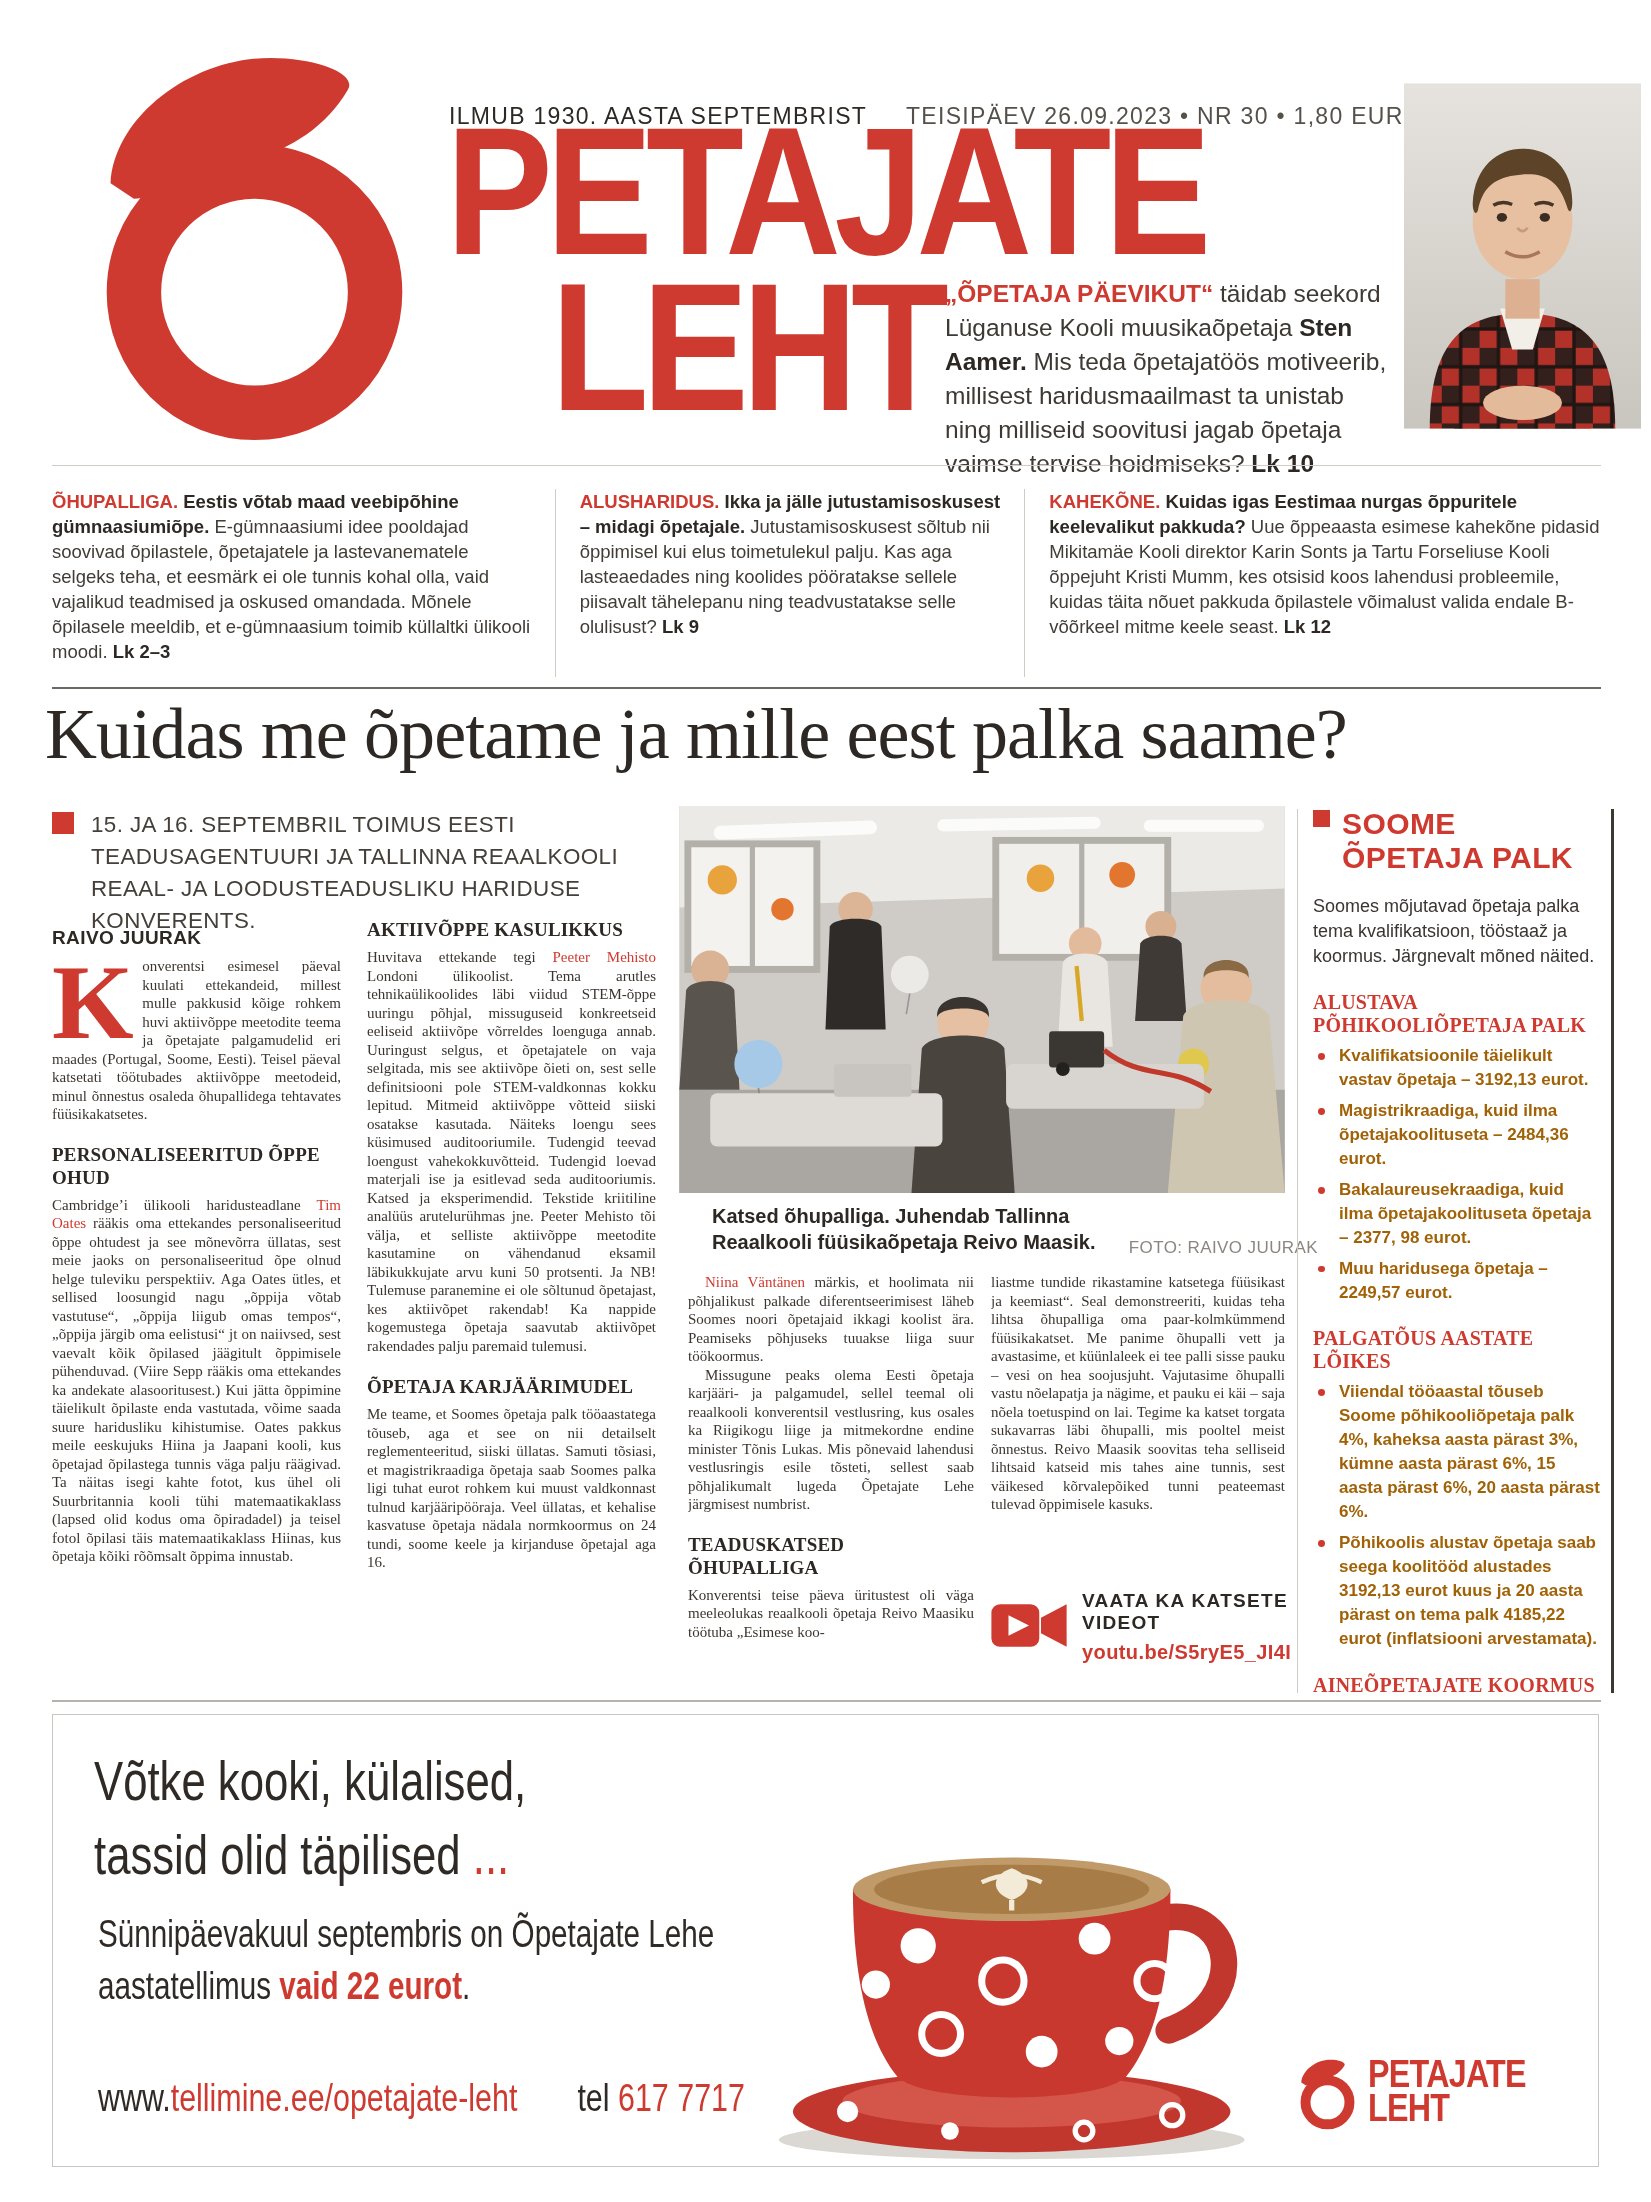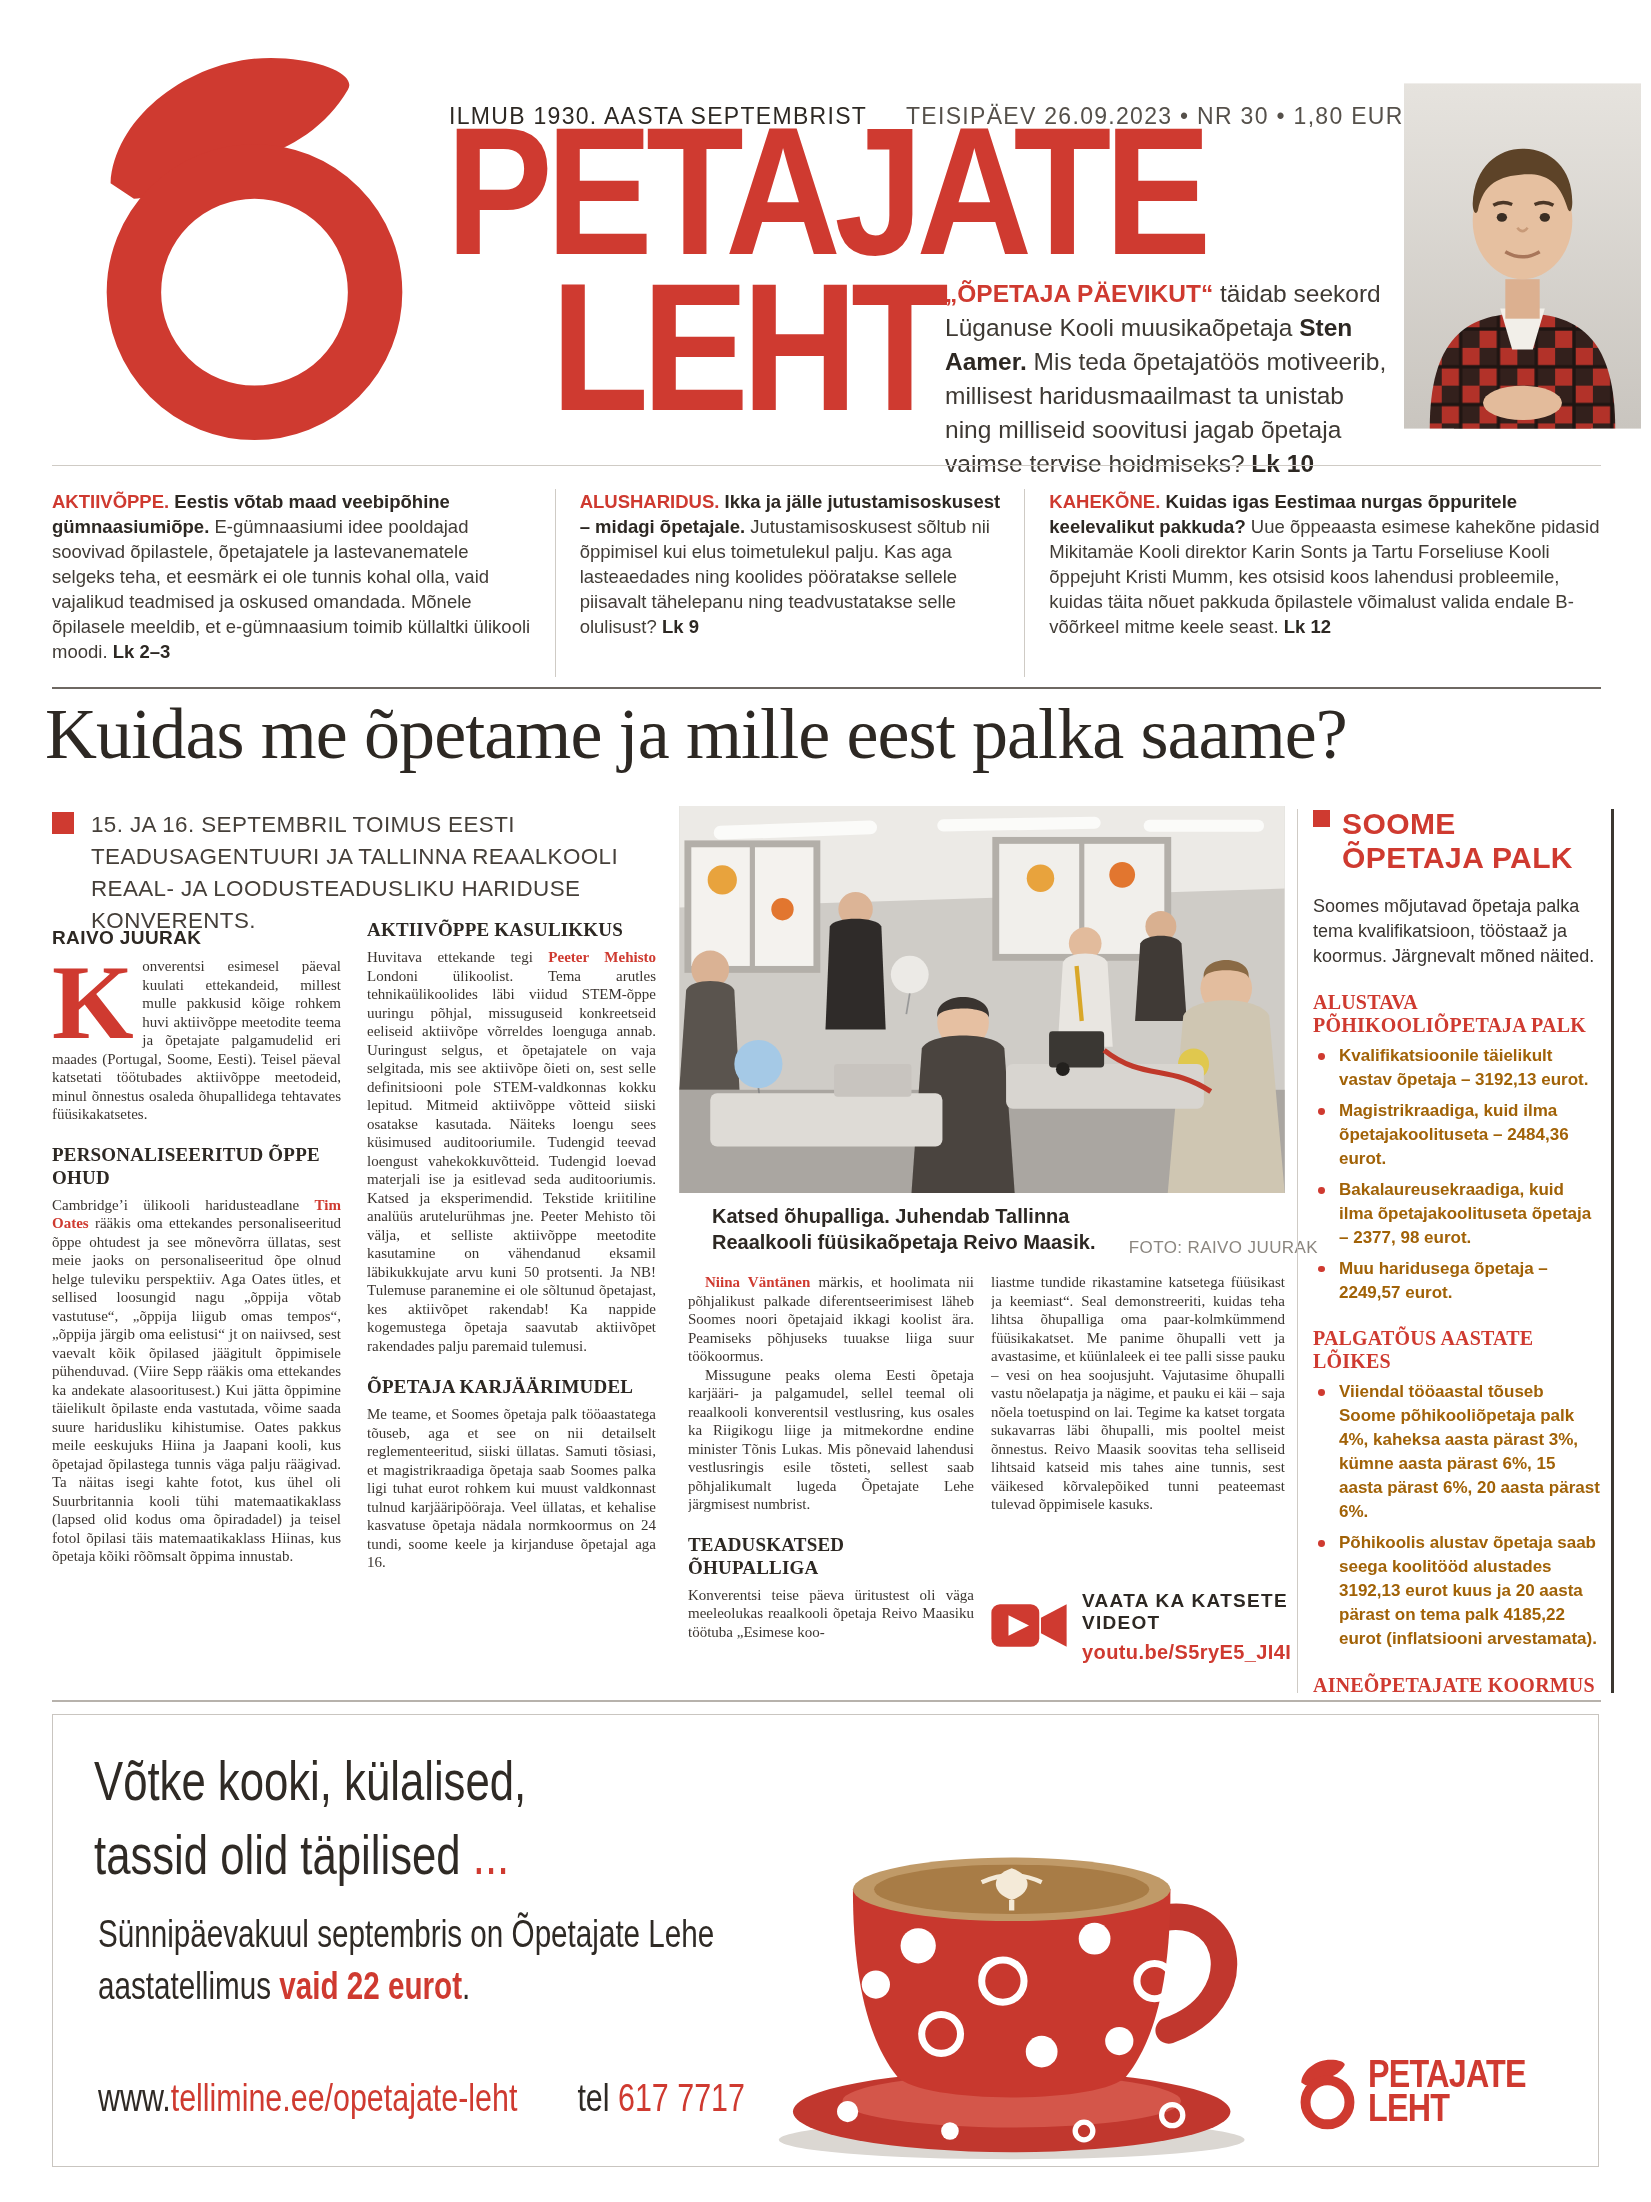--- a/index.html
+++ b/index.html
@@ -52,21 +52,21 @@
   .intro{position:absolute;left:52px;top:809px;width:602px;}
   .red-square{position:absolute;left:0;top:3.4px;width:21.5px;height:21.5px;background:var(--red);}
   .intro-text{margin-left:39px;font-size:22.4px;line-height:32px;letter-spacing:0.4px;color:#453f39;}
   .byline{position:absolute;left:52px;top:927px;font-size:19px;font-weight:bold;color:var(--ink);letter-spacing:0.4px;}
 
   
   .col{position:absolute;font-family:"Liberation Serif",serif;font-size:15px;line-height:18.5px;
     color:var(--body);text-align:justify;overflow:hidden;}
   .col p{margin:0;}
   .col p.ind{text-indent:17px;}
-  .col .red{color:var(--red);font-weight:bold;}
+  .col .red{color:var(--red);font-weight:normal;}
   .col-heading{font-family:"Liberation Serif",serif;font-weight:bold;font-size:19px;line-height:22.4px;
     color:var(--ink);margin:20.6px 0 6.9px 0;text-align:left;letter-spacing:0.2px;}
   .col-heading.first{margin-top:0;}
   .dropcap{float:left;color:var(--red);font-family:"Liberation Serif",serif;font-weight:bold;
     font-size:105px;line-height:.78;margin:5.2px 8.6px 0 0;}
   .c1{left:52px;top:957px;width:289px;height:738px;}
   .c2{left:367px;top:919px;width:289px;height:776px;}
   .c3{left:688px;top:1273px;width:286px;height:422px;}
   .c4{left:991px;top:1273px;width:294px;height:311px;}
 
@@ -154,21 +154,21 @@
       <path d="M132,168 Q138,176 144,168" stroke="#c89a78" stroke-width="3" fill="none"></path>
       <path d="M118,196 Q138,208 158,196" stroke="#a8765a" stroke-width="4" fill="none"></path>
     </svg>
   </div>
 
   <div class="hrule" style="left:52px;top:465px;width:1549px;height:0.9px;"></div>
   <div class="hrule" style="left:52px;top:687px;width:1549px;height:1.7px;background:var(--rule-dark);"></div>
 
   <div class="teasers">
   <div class="teaser t1">
-    <span class="kick">AKTIIVÕPPE. </span>
+    <span class="kick">ÕHUPALLIGA. </span>
     <span class="tb">Eestis võtab maad veebipõhine gümnaasiumiõpe. </span>
     <span class="tx">E-gümnaasiumi idee pooldajad soovivad õpilastele, õpetajatele ja lastevanematele selgeks teha, et eesmärk ei ole tunnis kohal olla, vaid vajalikud teadmised ja oskused omandada. Mõnele õpilasele meeldib, et e-gümnaasium toimib küllaltki ülikooli moodi. </span>
     <span class="pg">Lk 2–3</span>
   </div>
 <div class="tdiv"></div>
   <div class="teaser t2">
     <span class="kick">ALUSHARIDUS. </span>
     <span class="tb">Ikka ja jälle jutustamisoskusest – midagi õpetajale. </span>
     <span class="tx">Jutustamisoskusest sõltub nii õppimisel kui elus toimetulekul palju. Kas aga lasteaedades ning koolides pööratakse sellele piisavalt tähelepanu ning teadvustatakse selle olulisust? </span>
     <span class="pg">Lk 9</span>

